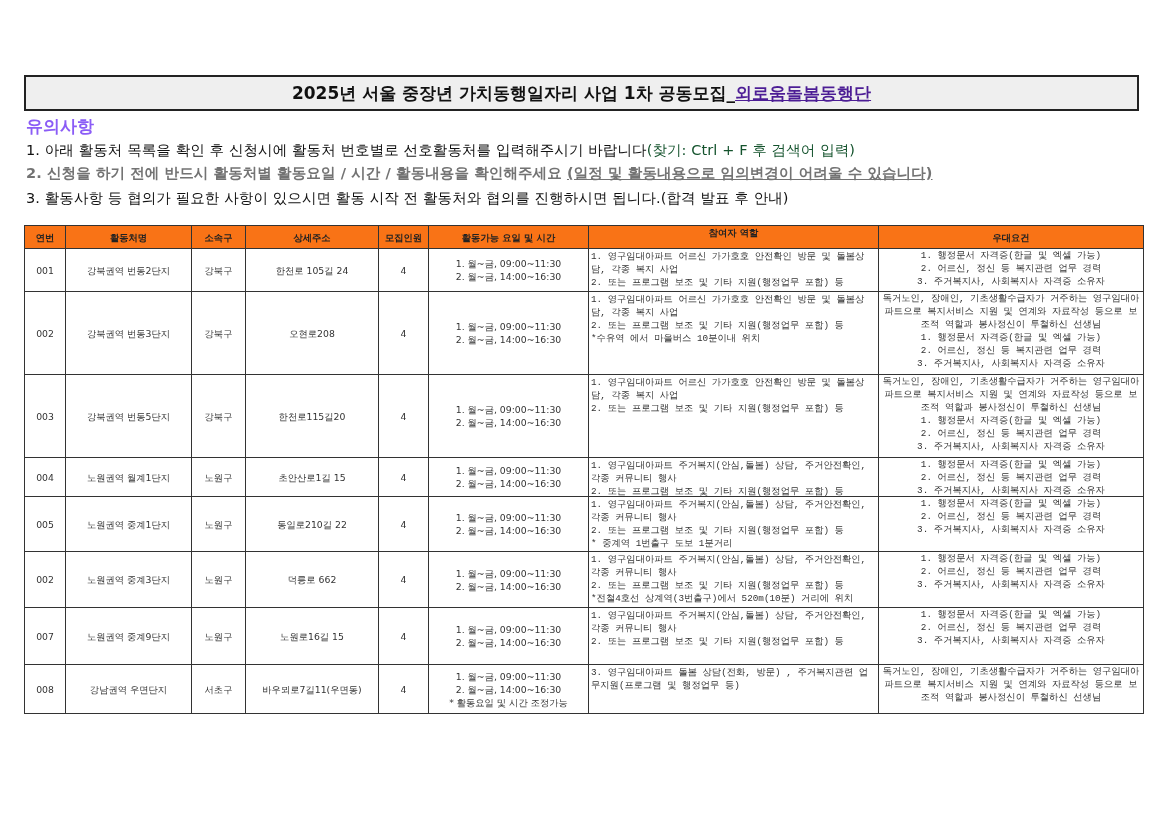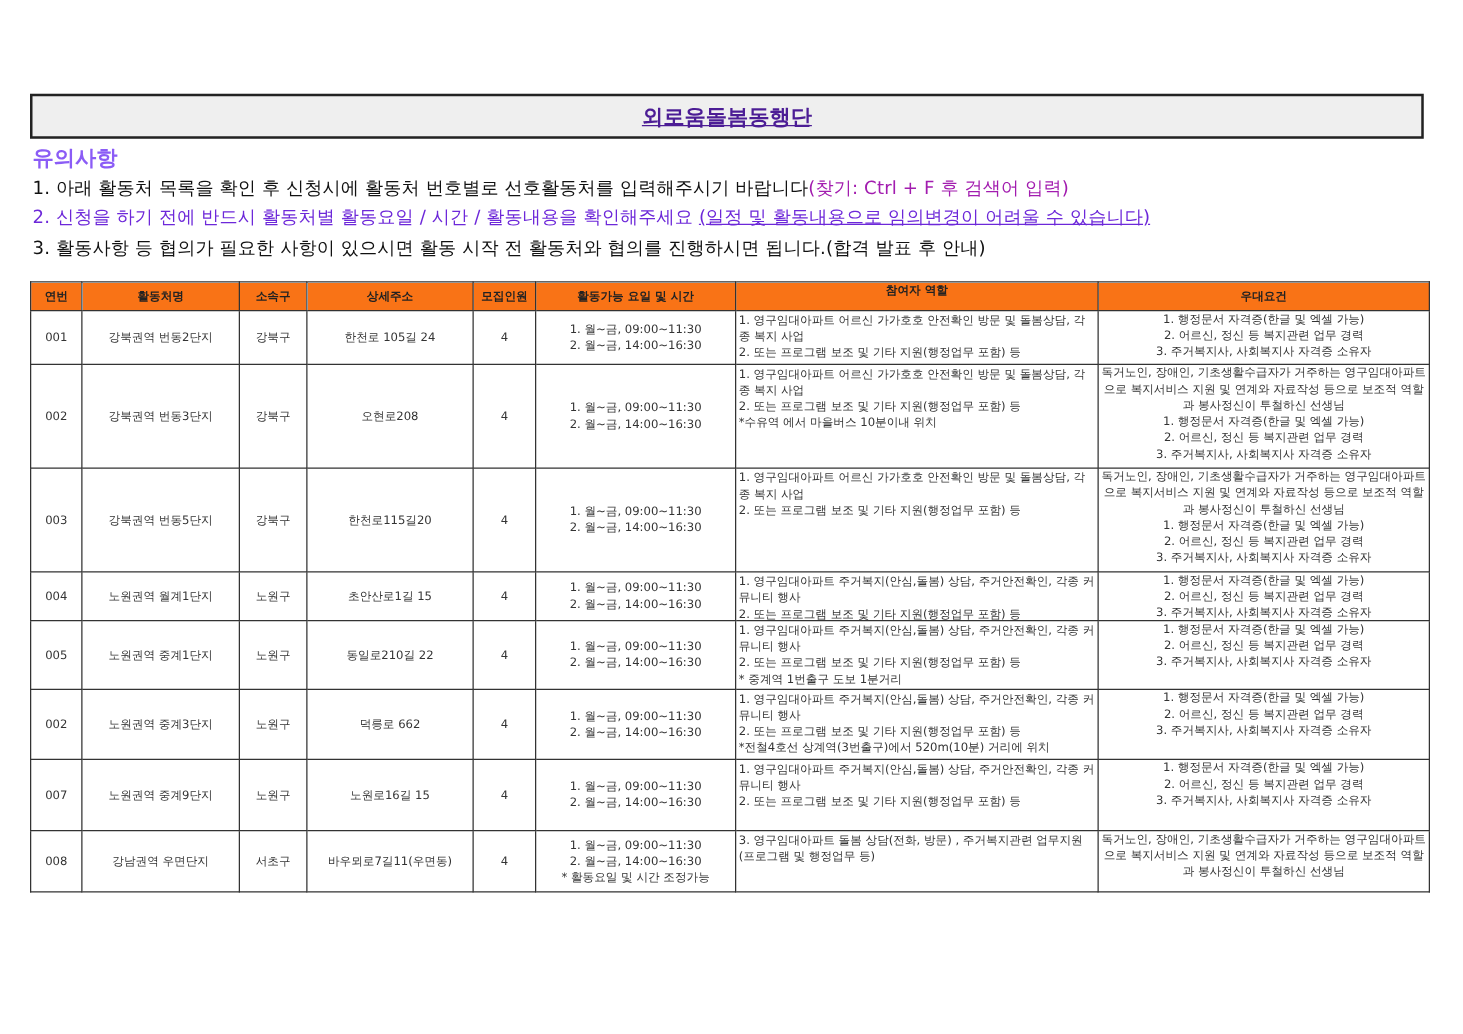--- a/index.html
+++ b/index.html
@@ -5,36 +5,37 @@
   html, body { margin: 0; padding: 0; background: #ffffff; }
   body { width: 1170px; height: 827px; position: relative; overflow: hidden;
          font-family: "DejaVu Sans", "Liberation Sans", sans-serif; color: #1a1a1a; }
   .title-box { position: absolute; left: 24px; top: 75px; width: 1115px; height: 36px;
                border: 2px solid #222; background: #efefef; box-sizing: border-box;
                display: flex; align-items: center; justify-content: center;
                font-size: 17px; font-weight: bold; color: #111; }
   .title-box .accent { color: #4c1d95; text-decoration: underline; }
   .notice-head { position: absolute; left: 26px; top: 115px; font-size: 17px; font-weight: bold; color: #8b5cf6; }
   .note { position: absolute; left: 26px; font-size: 14.5px; color: #111; white-space: nowrap; letter-spacing: 0.1px; }
-  .note .blue { color: #a21caf; }
-  .note.n2 { color: #6d28d9; font-weight: normal; }
+  .note .blue { color: #14532d; }
+  .note.n2 { color: #737373; font-weight: bold; }
   .note.n2 .u { text-decoration: underline; }
   table { position: absolute; left: 24px; top: 225px; border-collapse: collapse; table-layout: fixed; }
   th, td { border: 1.3px solid #333; padding: 0 2px; font-size: 9.3px; line-height: 13px;
            color: #333; vertical-align: middle; text-align: center; overflow: hidden; }
   th { background: #f97316; font-weight: bold; height: 22px; color: #222; }
   td.role { text-align: left; vertical-align: top; padding-top: 1px; }
   td.pref { vertical-align: top; padding-top: 0; margin-left: 44px; }
   .line { display: block; white-space: nowrap; }
-  .wrap { white-space: normal; }
+  .wrap { white-space: normal; font-family: Liberation Mono, monospace; }
 </style>
 </head>
 <body>
 
 <div class="title-box">
+  <span>2025년 서울 중장년 가치동행일자리 사업 1차 공동모집_</span>
     <span class="accent">외로움돌봄동행단</span>
 </div>
 
 <div class="notice-head">유의사항</div>
 <div class="note" style="top:141px;">
   <span>1. 아래 활동처 목록을 확인 후 신청시에 활동처 번호별로 선호활동처를 입력해주시기 바랍니다</span><span class="blue">(찾기: Ctrl + F 후 검색어 입력)</span>
 </div>
 <div class="note n2" style="top:164px;">
   <span>2. 신청을 하기 전에 반드시 활동처별 활동요일 / 시간 / 활동내용을 확인해주세요 </span><span class="u">(일정 및 활동내용으로 임의변경이 어려울 수 있습니다)</span>
 </div>

